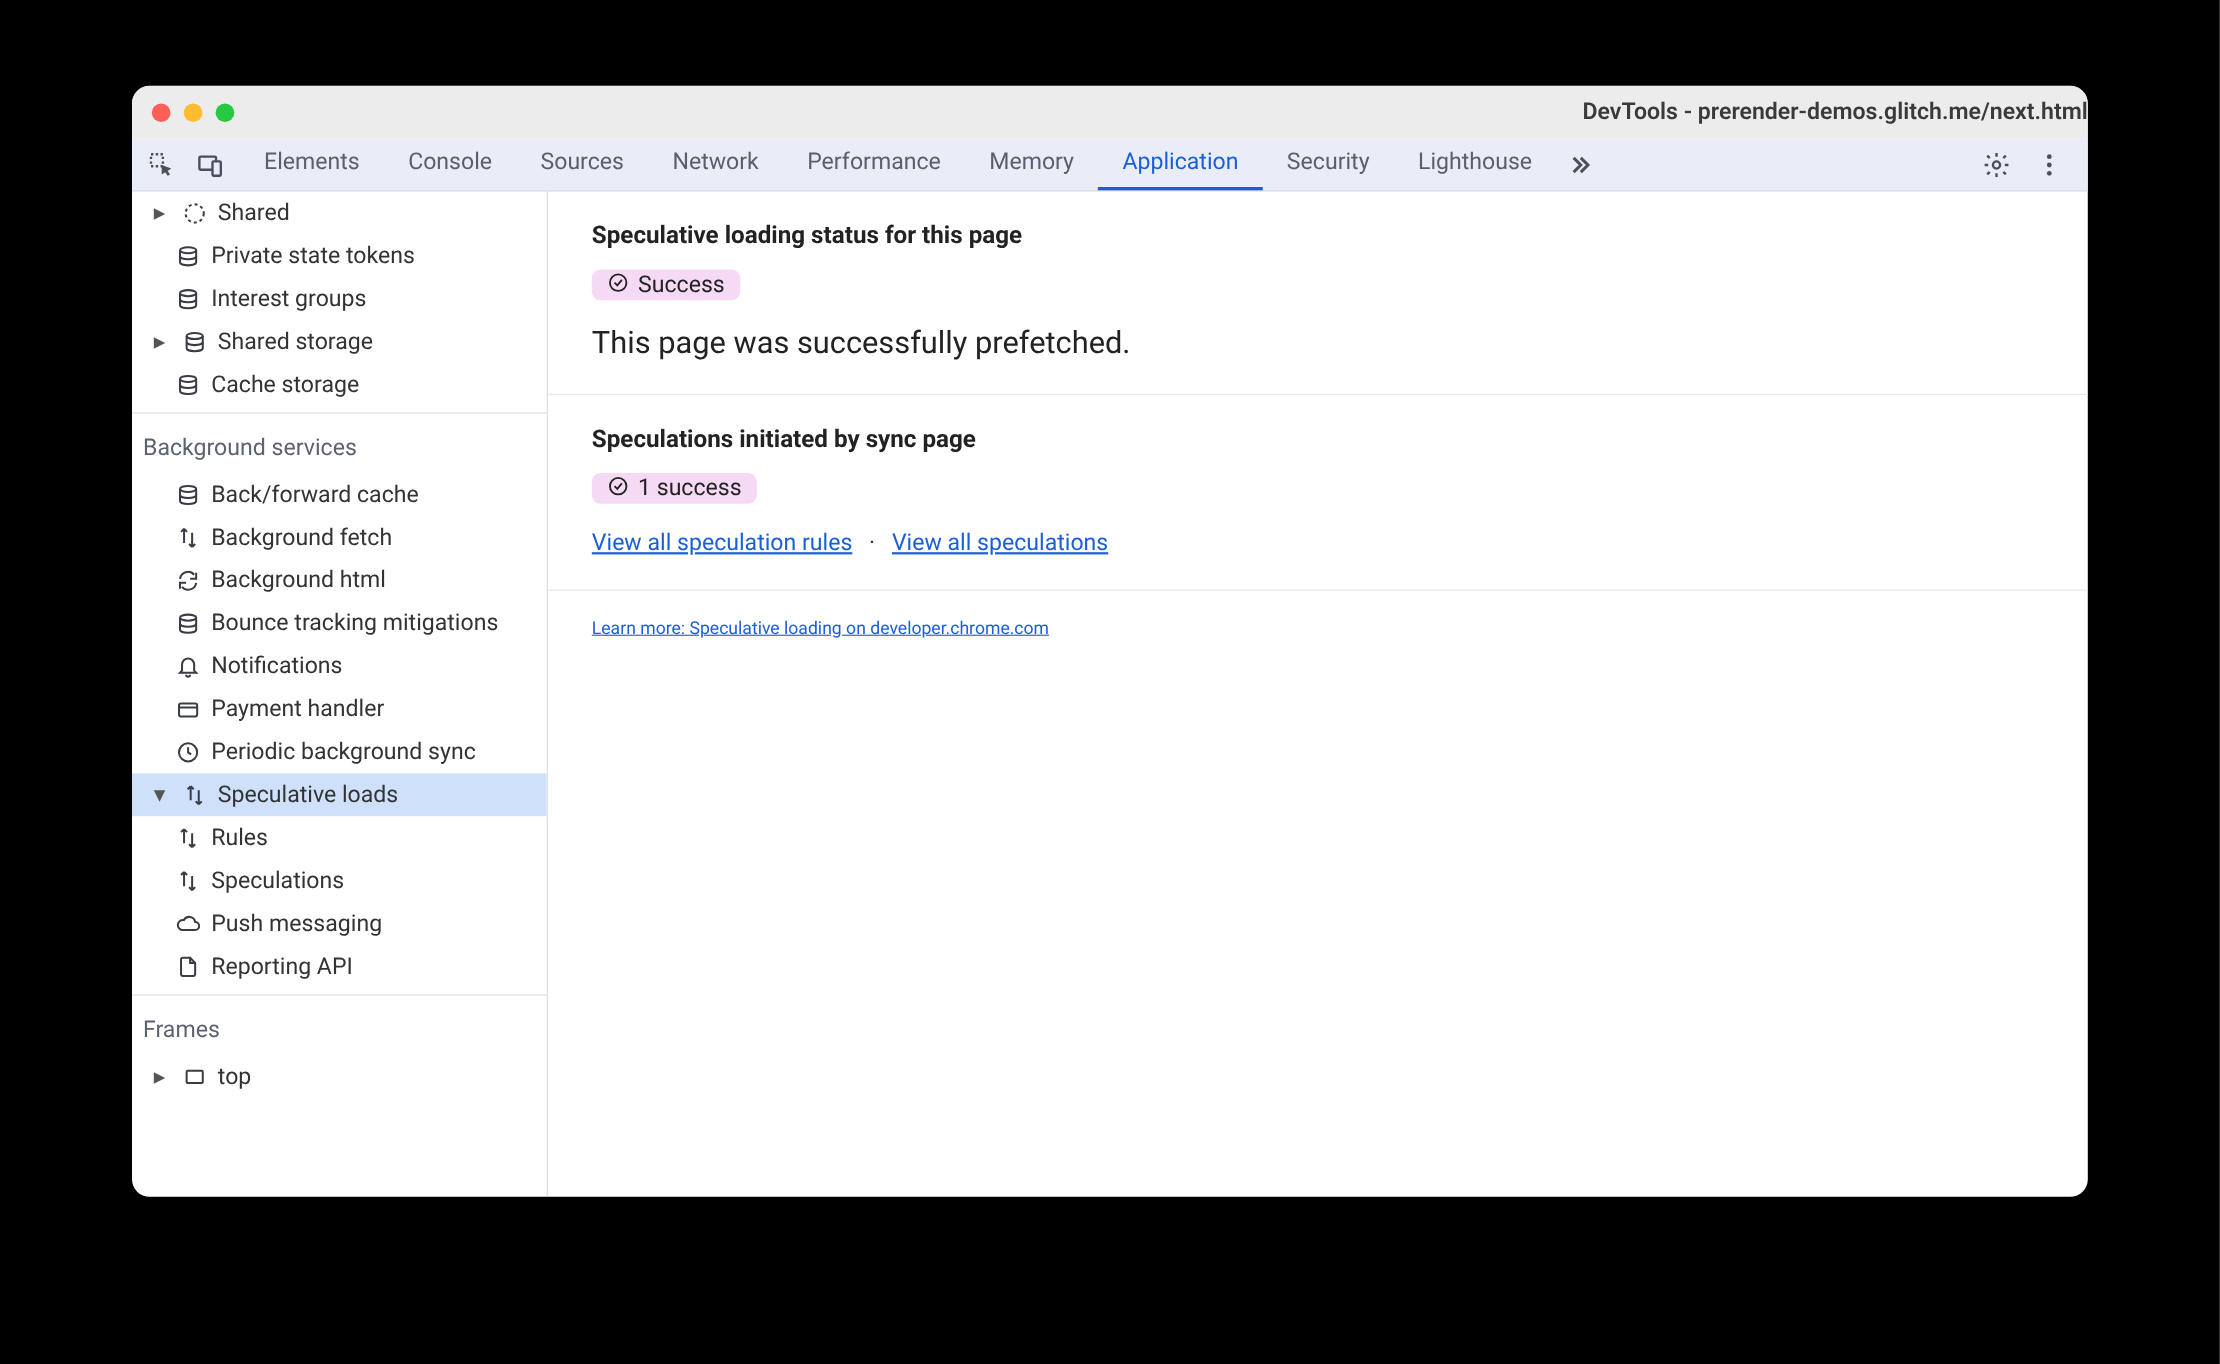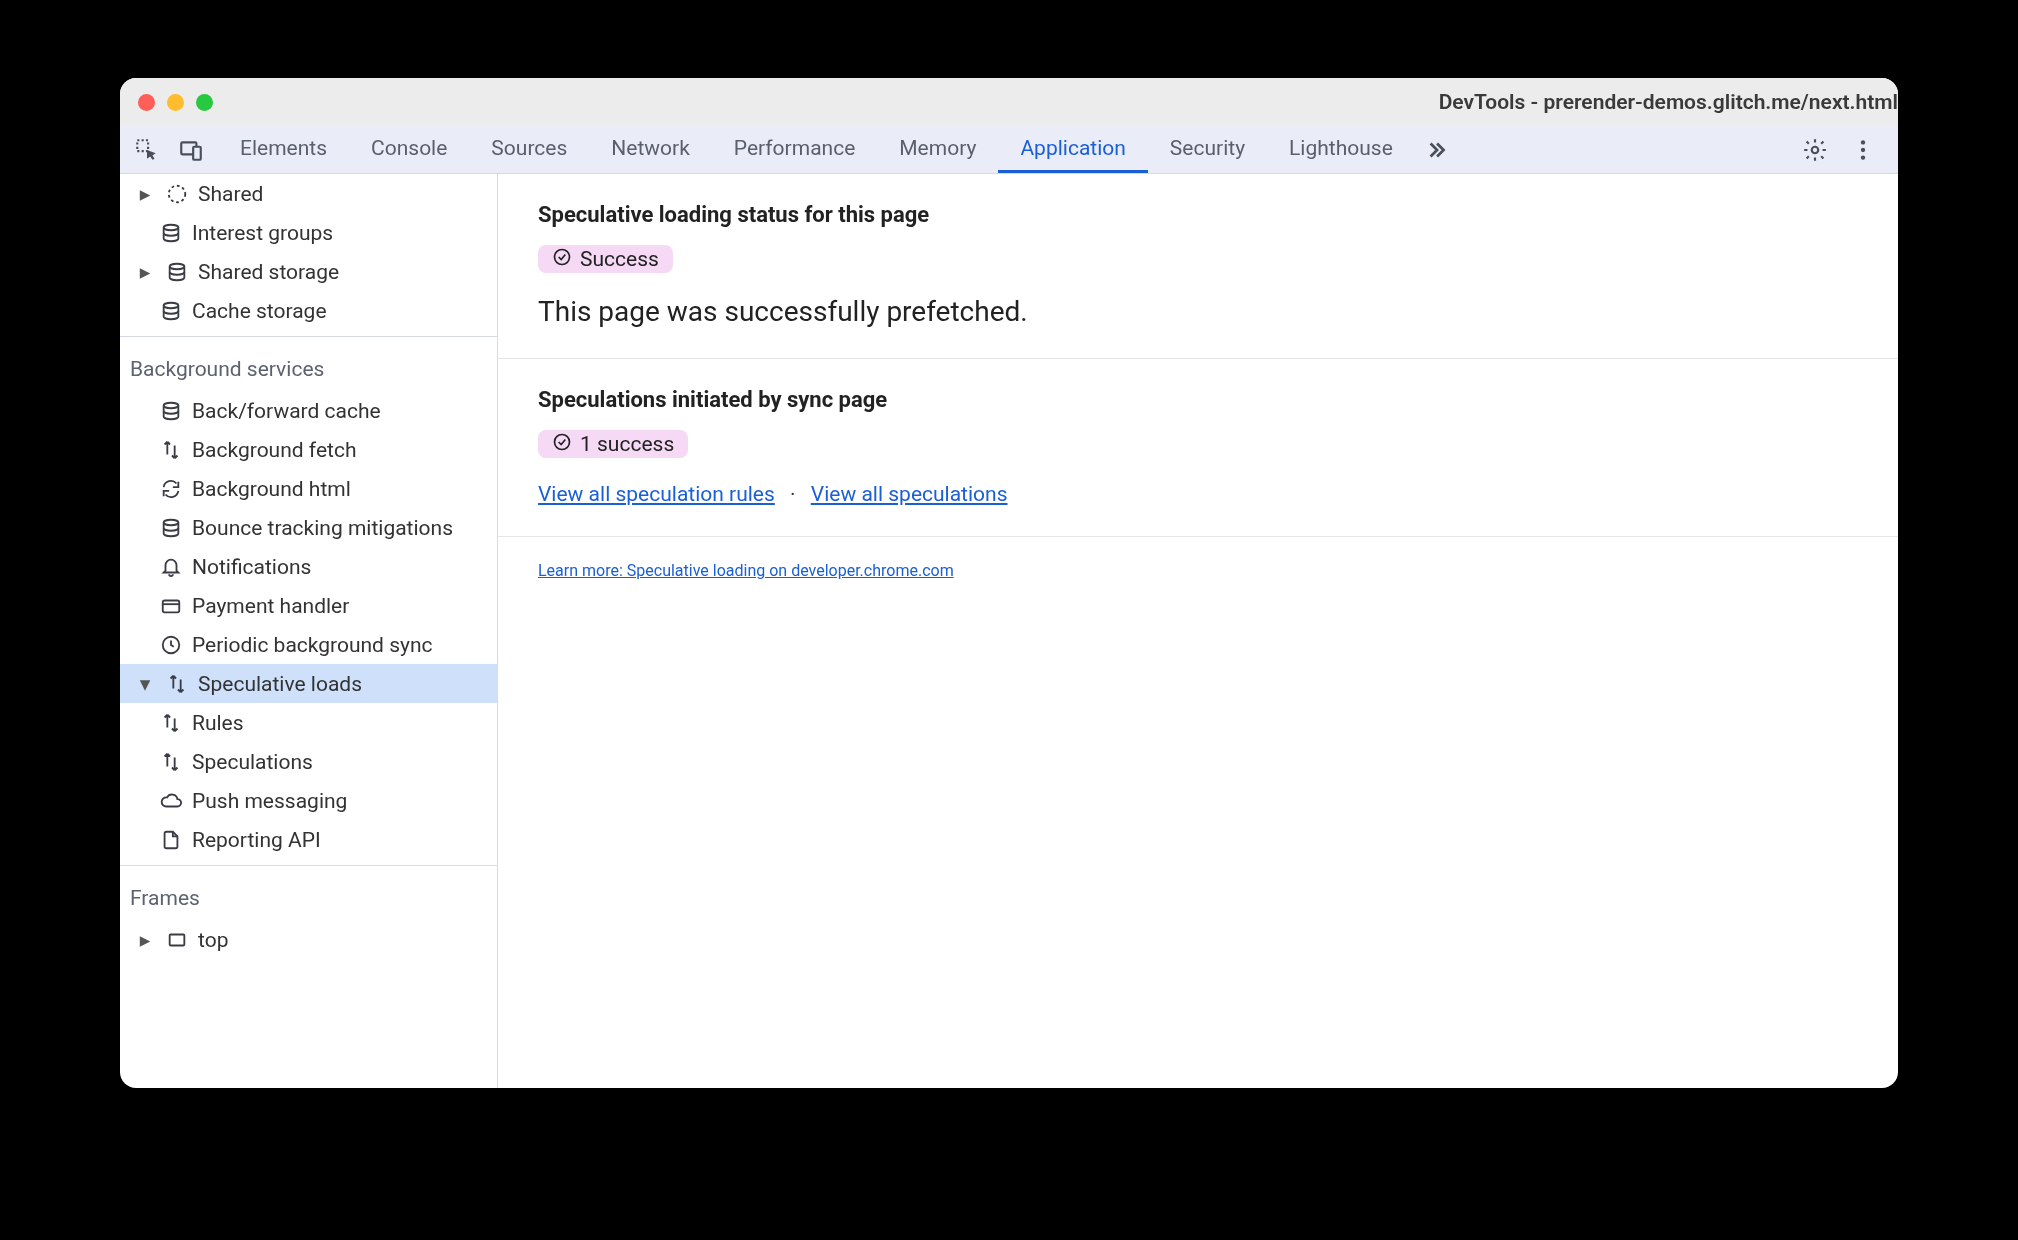--- a/index.html
+++ b/index.html
@@ -261,20 +261,30 @@
         <span>Shared</span>
       </div>
       <div class="item">
         <span class="icon">
             <svg viewBox="0 0 24 24" fill="none" stroke="currentColor" stroke-width="2">
               <ellipse cx="12" cy="6" rx="8" ry="3"></ellipse>
               <path d="M4 6v12c0 1.7 3.6 3 8 3s8-1.3 8-3V6"></path>
               <path d="M4 12c0 1.7 3.6 3 8 3s8-1.3 8-3"></path>
             </svg>
           </span>
+        <span>Private state tokens</span>
+      </div>
+      <div class="item">
+        <span class="icon">
+            <svg viewBox="0 0 24 24" fill="none" stroke="currentColor" stroke-width="2">
+              <ellipse cx="12" cy="6" rx="8" ry="3"></ellipse>
+              <path d="M4 6v12c0 1.7 3.6 3 8 3s8-1.3 8-3V6"></path>
+              <path d="M4 12c0 1.7 3.6 3 8 3s8-1.3 8-3"></path>
+            </svg>
+          </span>
         <span>Interest groups</span>
       </div>
       <div class="item">
         <span class="arrow">▸</span>
         <span class="icon">
             <svg viewBox="0 0 24 24" fill="none" stroke="currentColor" stroke-width="2">
               <ellipse cx="12" cy="6" rx="8" ry="3"></ellipse>
               <path d="M4 6v12c0 1.7 3.6 3 8 3s8-1.3 8-3V6"></path>
               <path d="M4 12c0 1.7 3.6 3 8 3s8-1.3 8-3"></path>
             </svg>

